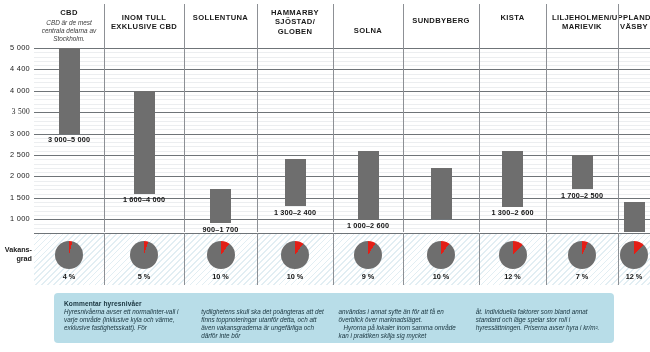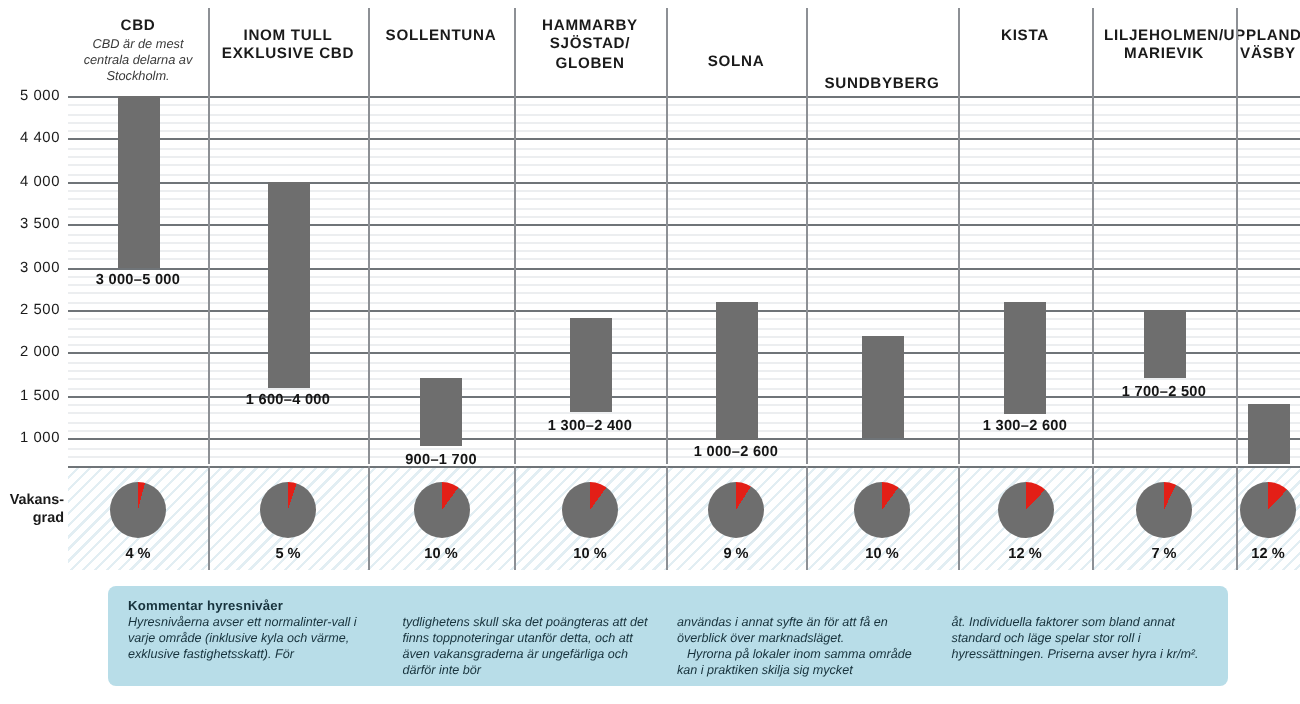--- a/index.html
+++ b/index.html
@@ -101,21 +101,21 @@
     </div>
     <div class="hdr" style="left:184px;width:73px;padding-top:13px;">
       <div class="hname">SOLLENTUNA</div>
     </div>
     <div class="hdr" style="left:257px;width:76px;padding-top:8px;">
       <div class="hname">HAMMARBY<br>SJÖSTAD/<br>GLOBEN</div>
     </div>
     <div class="hdr" style="left:333px;width:70px;padding-top:26px;">
       <div class="hname">SOLNA</div>
     </div>
-    <div class="hdr" style="left:403px;width:76px;padding-top:16px;justify-content:flex-end;">
+    <div class="hdr" style="left:403px;width:76px;padding-top:16px;">
       <div class="hname">SUNDBYBERG</div>
     </div>
     <div class="hdr" style="left:479px;width:67px;padding-top:13px;">
       <div class="hname">KISTA</div>
     </div>
     <div class="hdr" style="left:546px;width:72px;padding-top:13px;">
       <div class="hname">LILJEHOLMEN/<br>MARIEVIK</div>
     </div>
     <div class="hdr" style="left:618px;width:32px;padding-top:13px;">
       <div class="hname">UPPLANDS<br>VÄSBY</div>
@@ -177,21 +177,21 @@
         <div class="minor" style="top: 11px;"></div>
         <div class="minor" style="top: 6px;"></div>
         <div class="major" style="top: 2px;"></div>
       </div>
     <div id="yticks">
         <div class="ytick" style="top: 168.294px;">1 000</div>
         <div class="ytick" style="top: 146.882px;">1 500</div>
         <div class="ytick" style="top: 125.471px;">2 000</div>
         <div class="ytick" style="top: 104.059px;">2 500</div>
         <div class="ytick" style="top: 82.6471px;">3 000</div>
-        <div class="ytick" style="top: 61.2353px;">3 500</div>
+        <div class="ytick" style="top: 61.2353px; font-family: Liberation Serif, serif;">3 500</div>
         <div class="ytick" style="top: 39.8235px;">4 000</div>
         <div class="ytick" style="top: 18.4118px;">4 400</div>
         <div class="ytick" style="top: -3px; text-align: right;">5 000</div>
       </div>
     <div id="vlines">
         <div class="vline" style="left: 104px;"></div>
         <div class="vline" style="left: 184px;"></div>
         <div class="vline" style="left: 257px;"></div>
         <div class="vline" style="left: 333px;"></div>
         <div class="vline" style="left: 403px;"></div>

